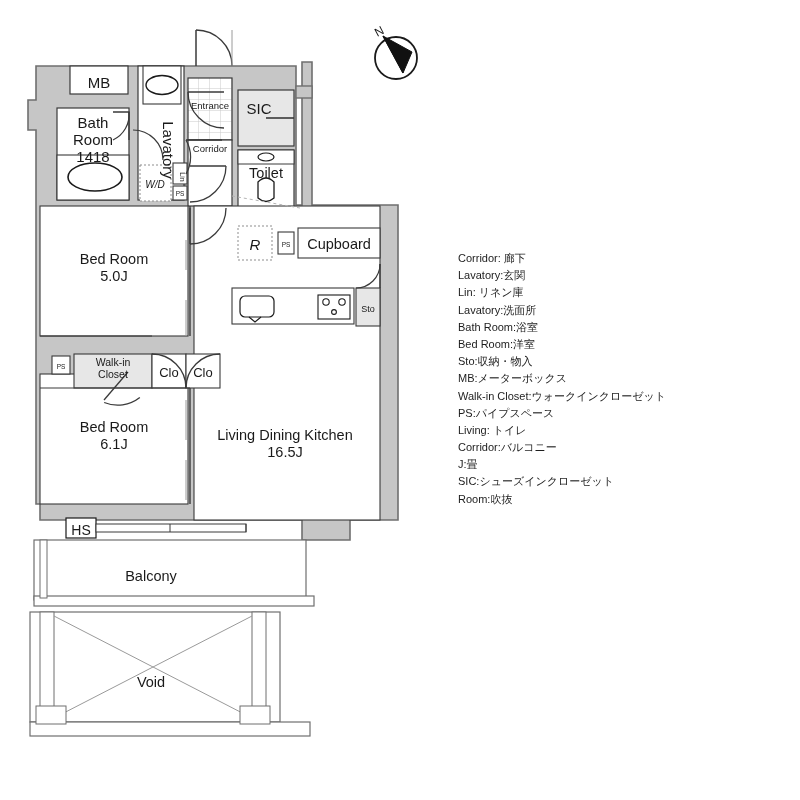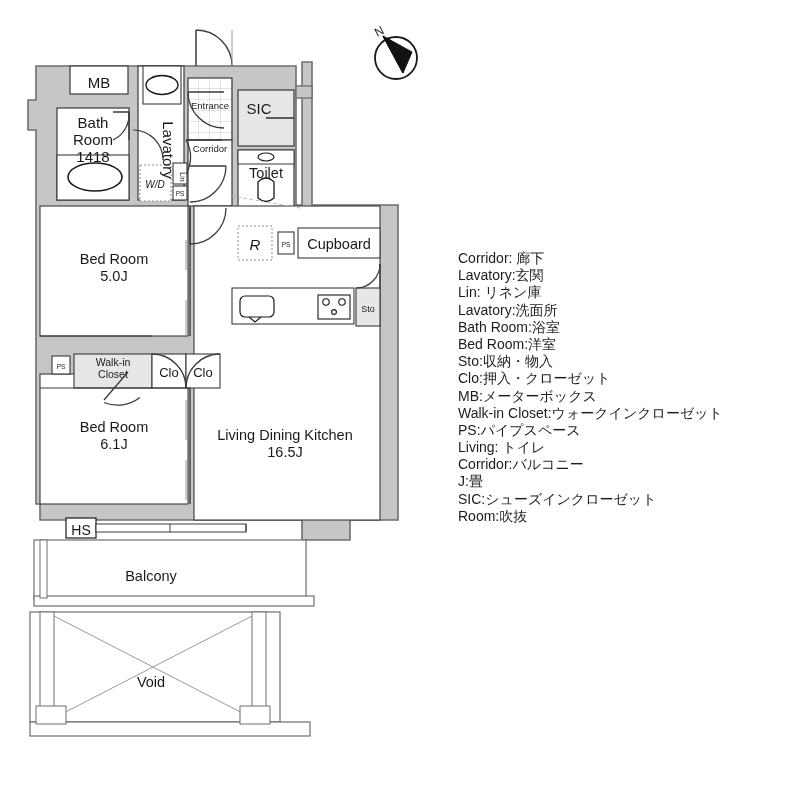--- a/index.html
+++ b/index.html
@@ -14,21 +14,21 @@
 
   
   #plan{position:absolute;left:0;top:0;width:460px;height:800px;}
 
   
   #legend{
     position:absolute;
     left:458px;
     top:250px;
     width:336px;
-    font-size:14px;
+    font-size:11px;
     line-height:17.2px;
     color:#1d1d1d;
     letter-spacing:0px;
     white-space:nowrap;
   }
   #legend .lrow{display:block;height:17.2px;}
 
   
   .tx{font-family:"Liberation Sans","DejaVu Sans",sans-serif;fill:#1a1a1a;}
 </style>
@@ -247,21 +247,20 @@
   </svg>
 
   <div id="legend">
     <span class="lrow">Corridor: 廊下</span>
     <span class="lrow">Lavatory:玄関</span>
     <span class="lrow">Lin: リネン庫</span>
     <span class="lrow">Lavatory:洗面所</span>
     <span class="lrow">Bath Room:浴室</span>
     <span class="lrow">Bed Room:洋室</span>
     <span class="lrow">Sto:収納・物入</span>
-    <span class="lrow">Clo:押入・クローゼット</span>
     <span class="lrow">MB:メーターボックス</span>
     <span class="lrow">Walk-in Closet:ウォークインクローゼット</span>
     <span class="lrow">PS:パイプスペース</span>
     <span class="lrow">Living: トイレ</span>
     <span class="lrow">Corridor:バルコニー</span>
     <span class="lrow">J:畳</span>
     <span class="lrow">SIC:シューズインクローゼット</span>
     <span class="lrow">Room:吹抜</span>
   </div>
 

